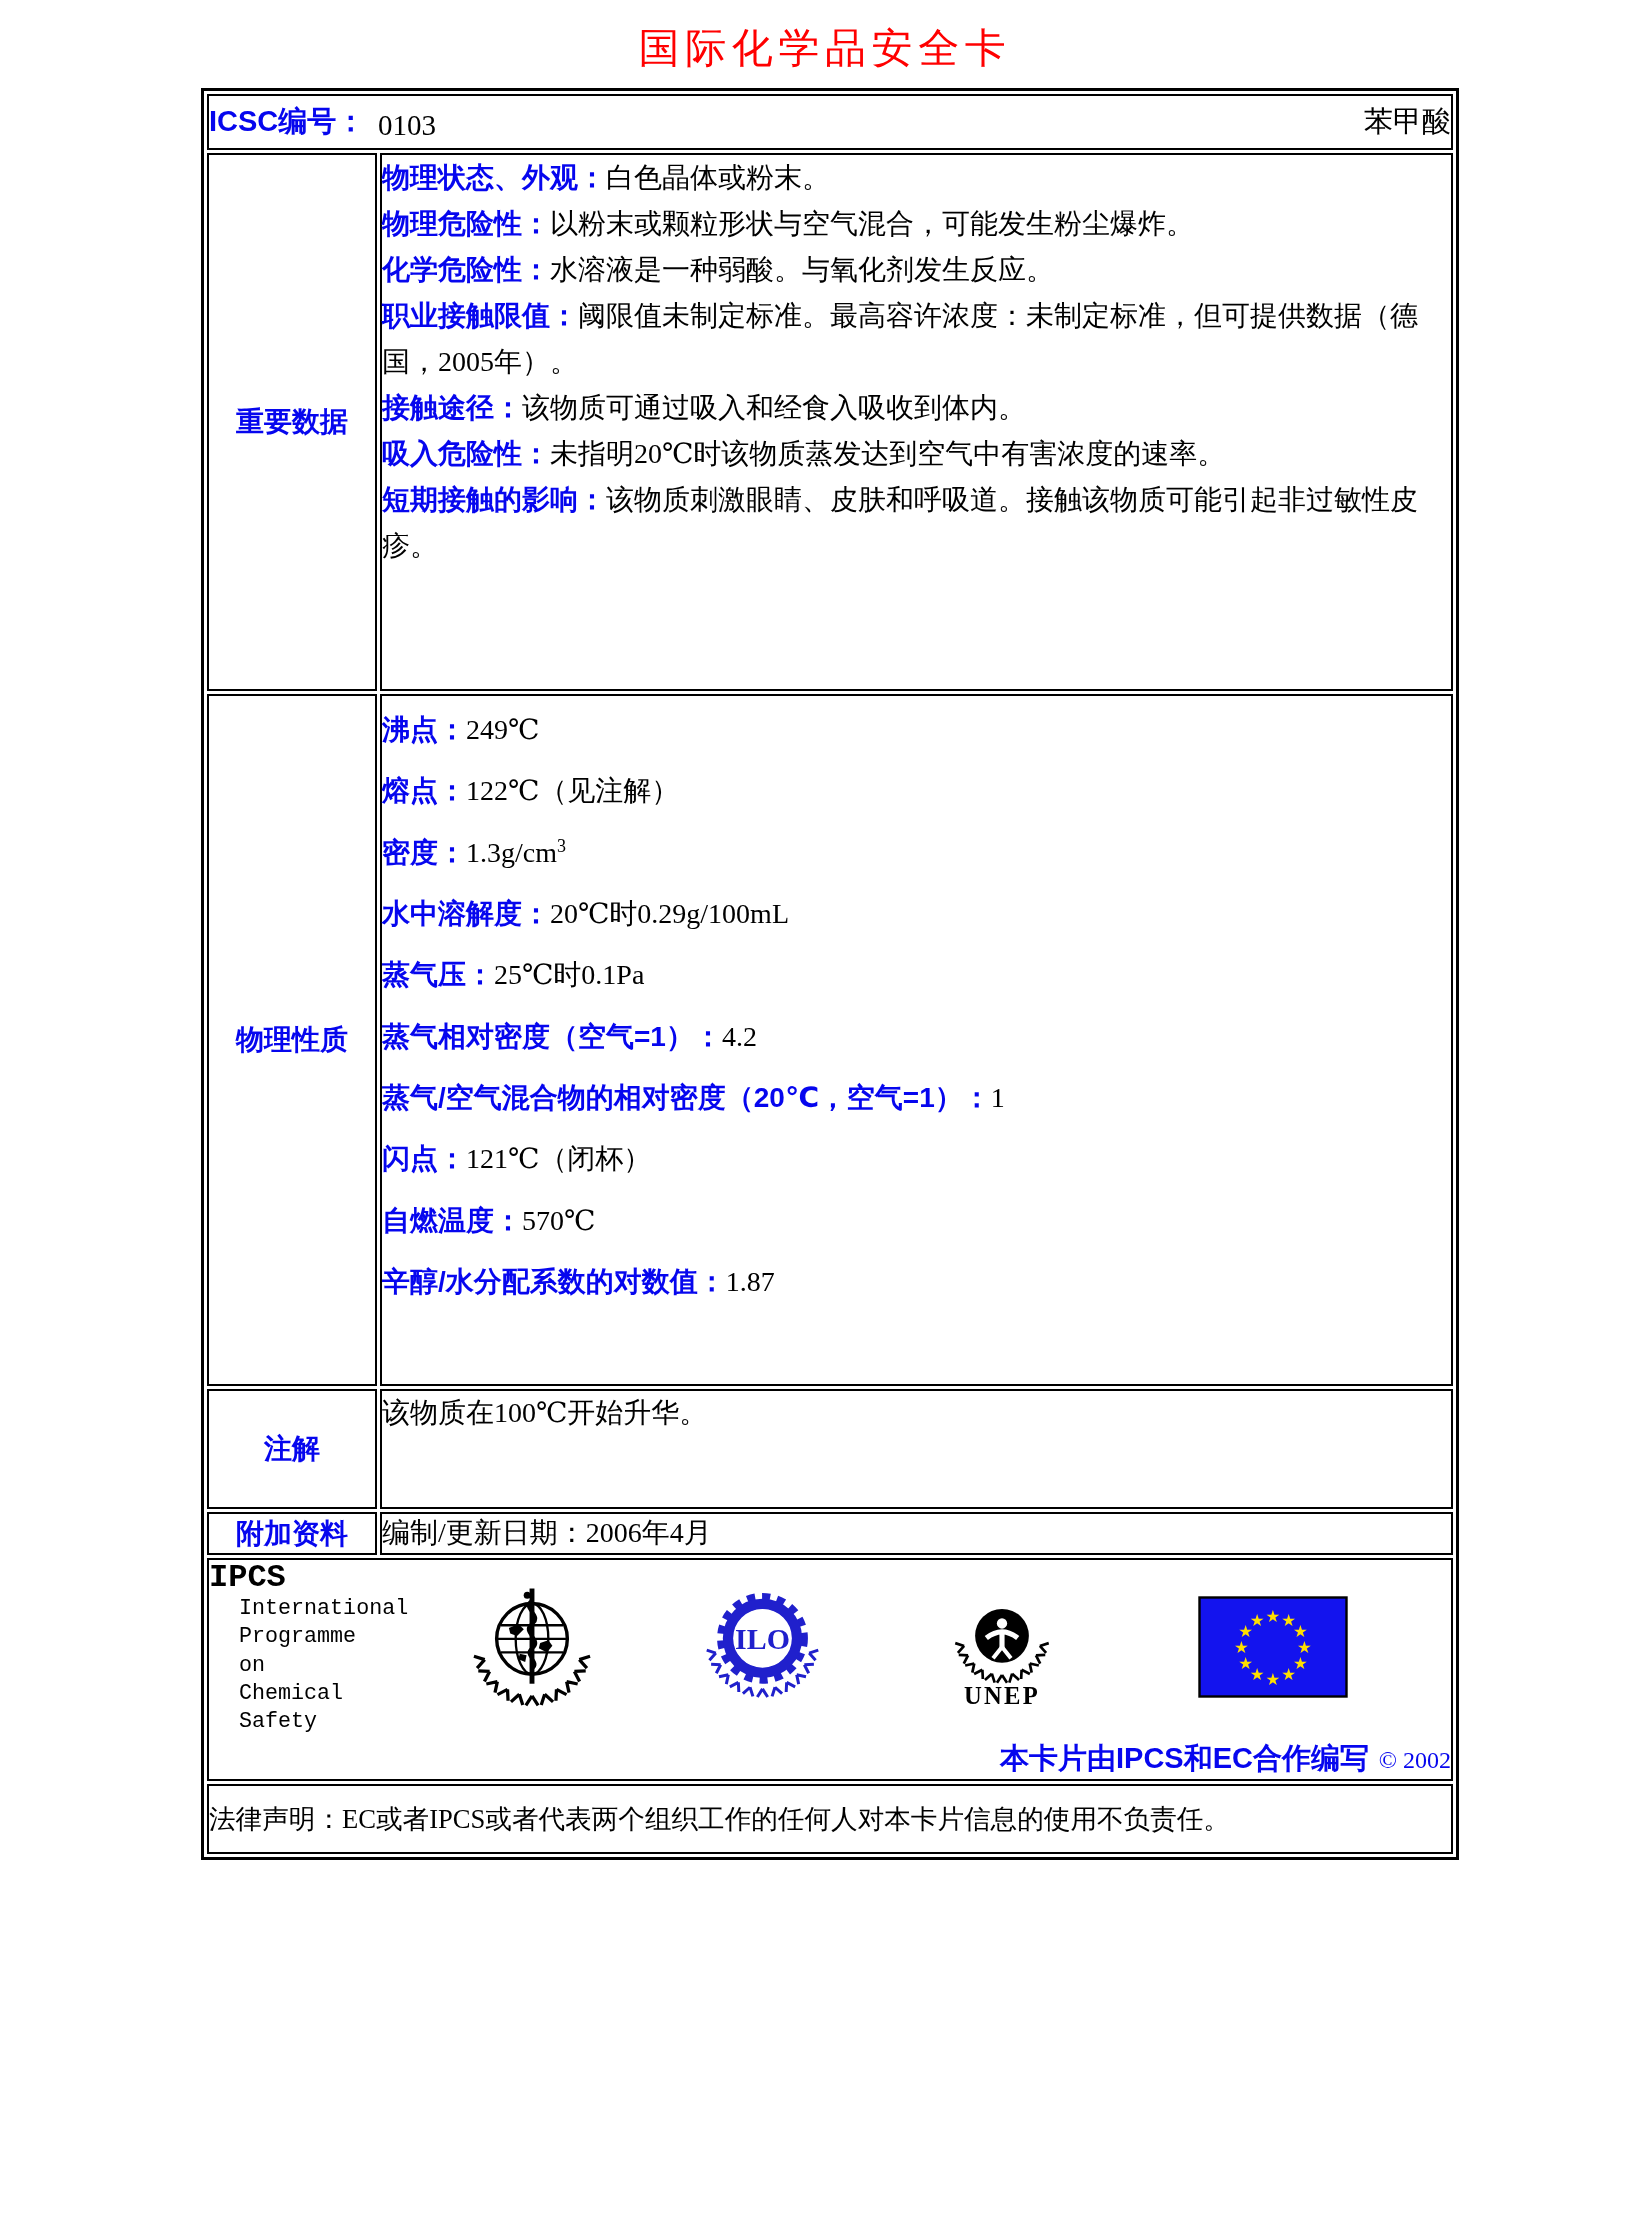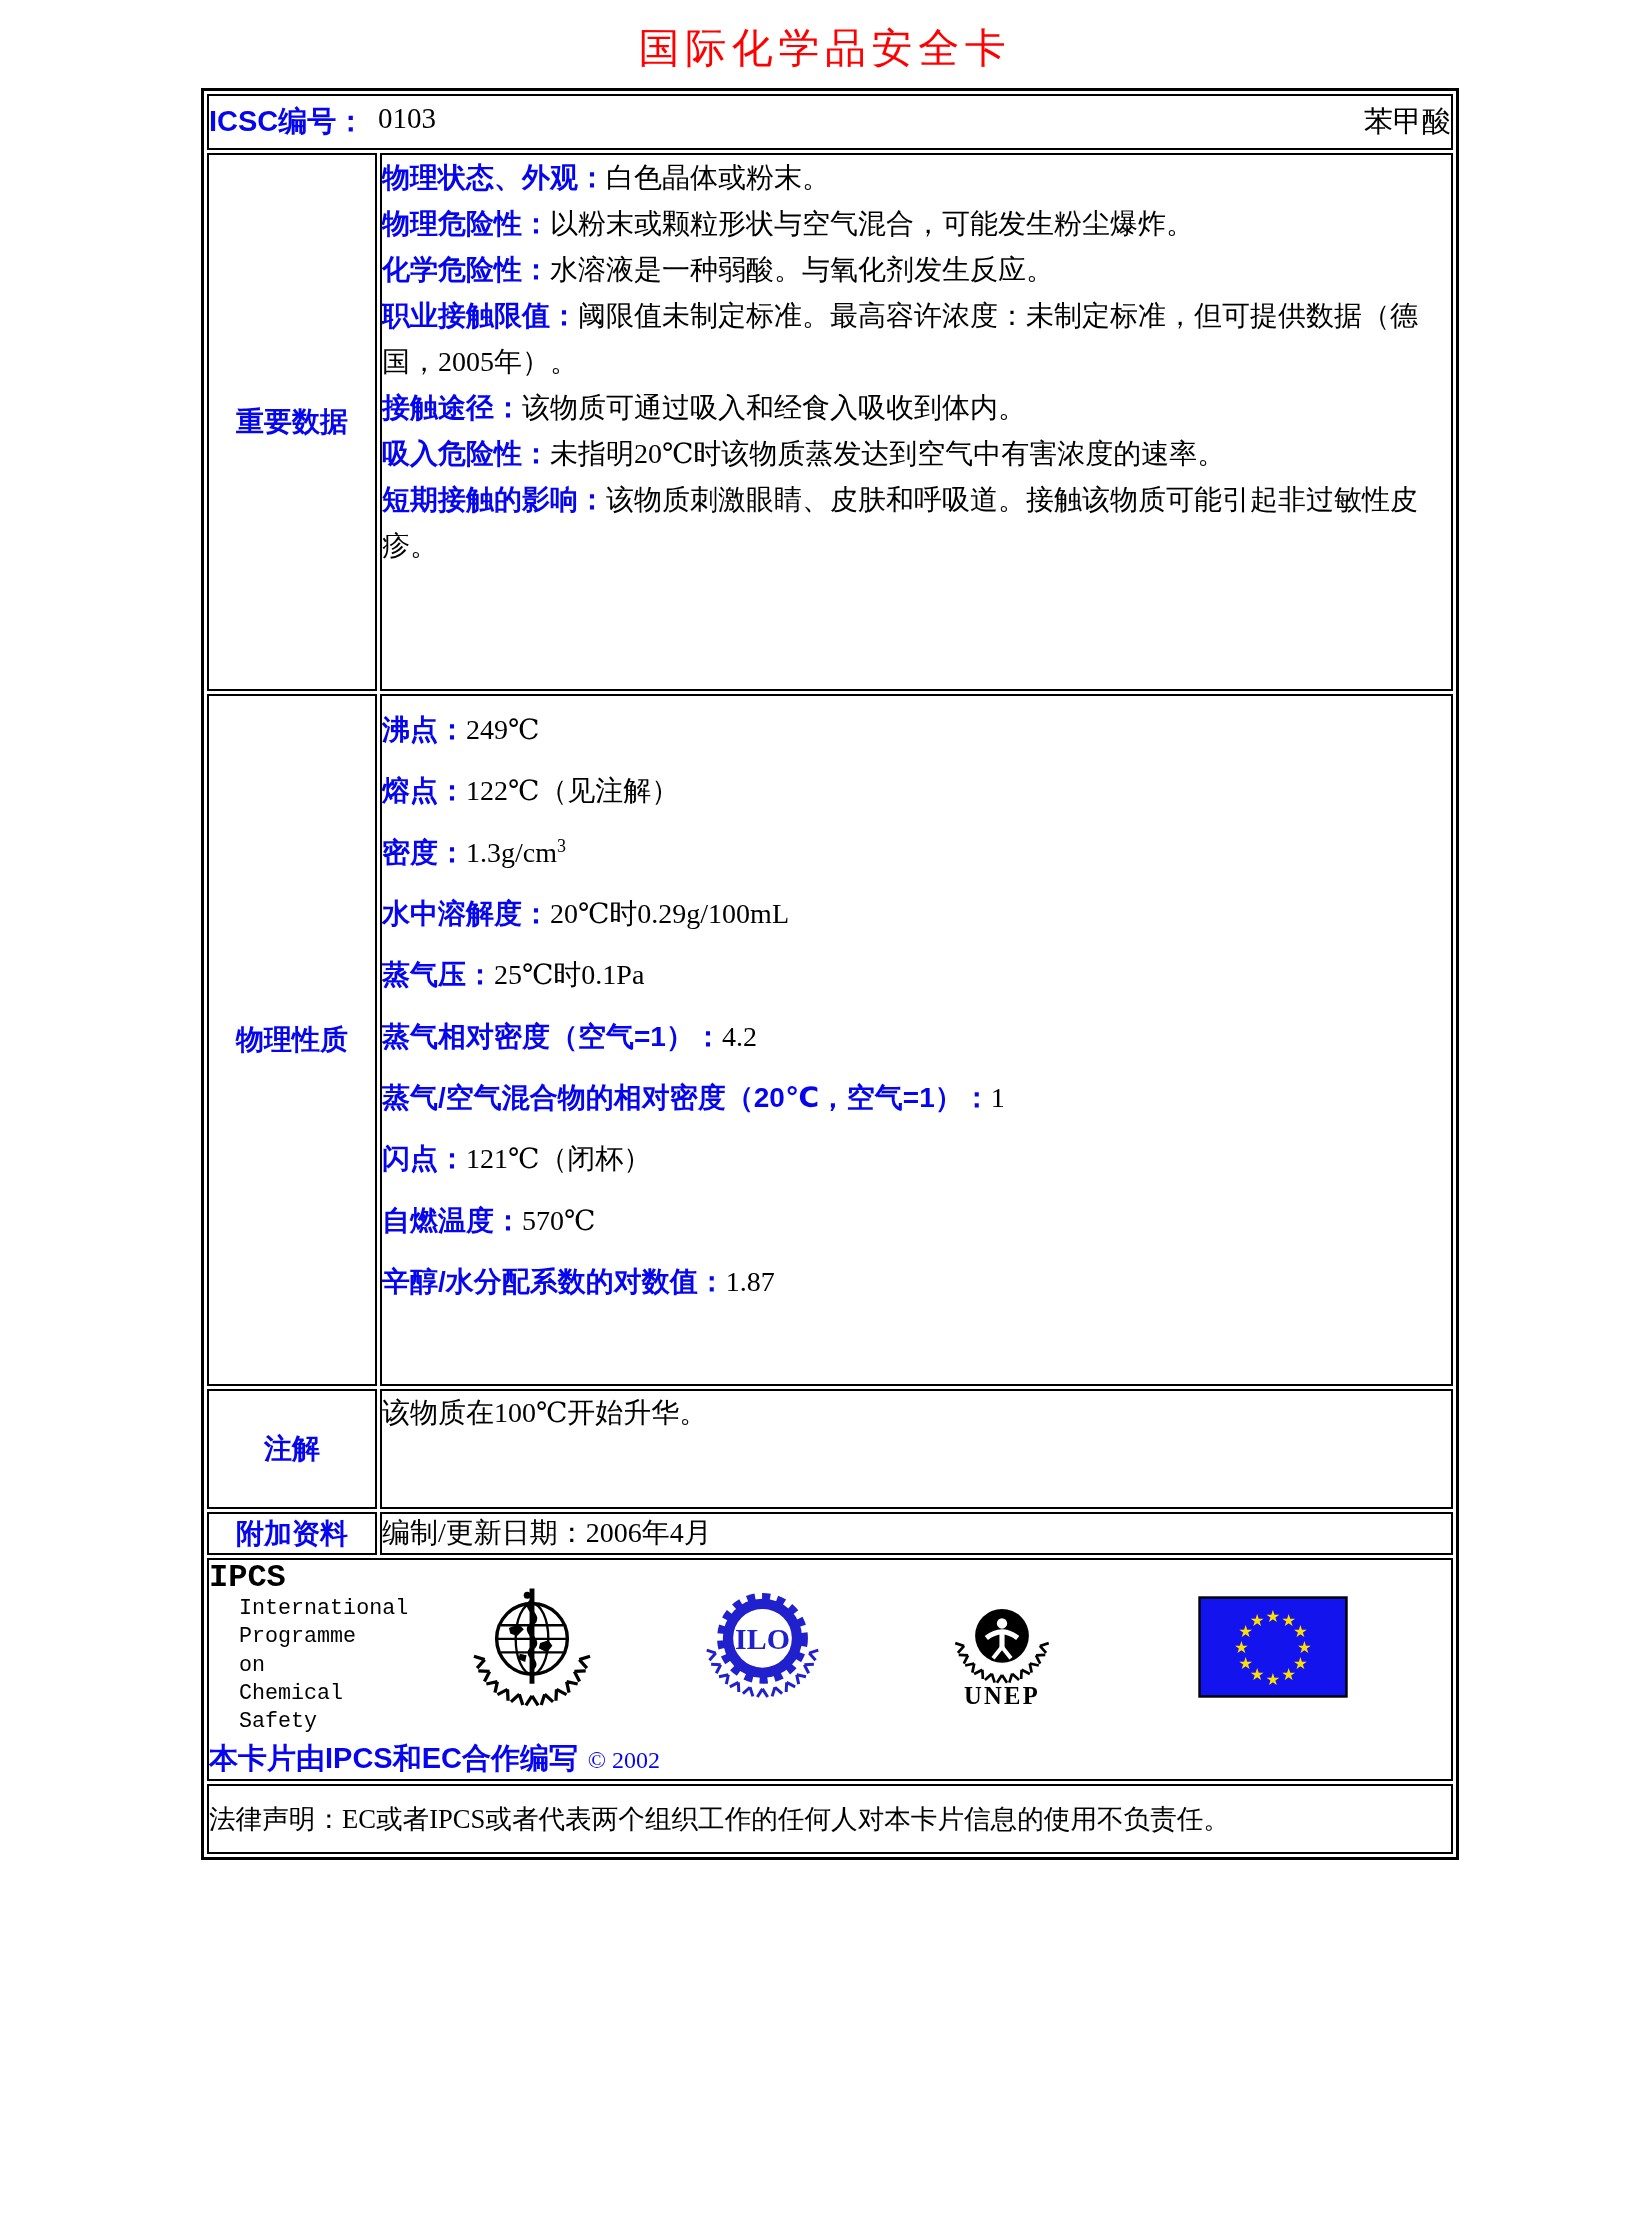--- a/index.html
+++ b/index.html
@@ -8,21 +8,21 @@
   .page-title{margin:21px 0 0 0;text-align:center;color:#ff0000;
        font-size:41px;font-weight:normal;letter-spacing:5.6px;
        font-family:"Liberation Serif","DejaVu Serif",serif;}
   table.card{position:absolute;left:201px;top:88px;width:1258px;
        border-collapse:separate;border-spacing:3.5px;border:3.5px solid #000;background:#fff;}
   table.card td{border:2.1px solid #000;padding:0;background:#fff;}
   td.rowlabel{width:166px;text-align:center;vertical-align:middle;color:#0606ee;
        font-family:"Liberation Sans","DejaVu Sans",sans-serif;font-weight:bold;font-size:28px;}
   .hdr-cell{height:52px;vertical-align:middle;padding:0 9.8px;}
   .hdr-flex{display:flex;justify-content:space-between;align-items:center;font-size:29px;}
-  .hdr-left{display:flex;align-items:flex-start;}
+  .hdr-left{display:flex;align-items:flex-end;}
   .blue-lbl{color:#0606ee;font-family:"Liberation Sans","DejaVu Sans",sans-serif;font-weight:bold;}
   .hdr-num{margin-left:12.6px;color:#000;}
   .content{vertical-align:top;padding:8.4px 11.2px;font-size:28px;}
   .important-cell{height:534px;margin-top:17px;}
   .important-cell p{margin:0;line-height:46px;}
   .physical-cell{height:688px;}
   .prop{line-height:55px;white-space:nowrap;}
   .prop .lbl{color:#0606ee;font-family:"Liberation Sans","DejaVu Sans",sans-serif;font-weight:bold;}
   .prop sup{font-size:18px;}
   .env-cell{height:115px;}
@@ -32,21 +32,21 @@
   .logos-cell{height:195px;padding:7px 8.4px;}
   .logos-row{display:flex;align-items:center;}
   .ipcs-block{width:185px;font-family:Liberation Mono, monospace;color:#000;}
   .ipcs-acronym{font-size:32px;font-weight:bold;line-height:1.1;}
   .ipcs-line{font-size:21.7px;line-height:1.3;padding-left:30px;}
   .logo{flex:0 0 auto;}
   .logo-who{margin-left:70px;}
   .logo-ilo{margin-left:105px;}
   .logo-unep{margin-left:126px;}
   .logo-eu{margin-left:140px;}
-  .credit-line{text-align:left;margin-top:2.8px;}
+  .credit-line{text-align:right;margin-top:2.8px;}
   .credit-text{color:#0606ee;font-size:29px;font-weight:bold;
        font-family:"Liberation Sans","DejaVu Sans",sans-serif;}
   .credit-copy{color:#0606ee;font-size:24px;margin-left:9.8px;}
   .legal-cell{height:66px;vertical-align:middle;padding:5.6px 9.8px;font-size:26.6px;}
   .legal-lbl{font-family:"Liberation Sans","DejaVu Sans",sans-serif;font-weight:normal;color:#000;}
 </style>
 </head>
 <body>
 
 <div>

